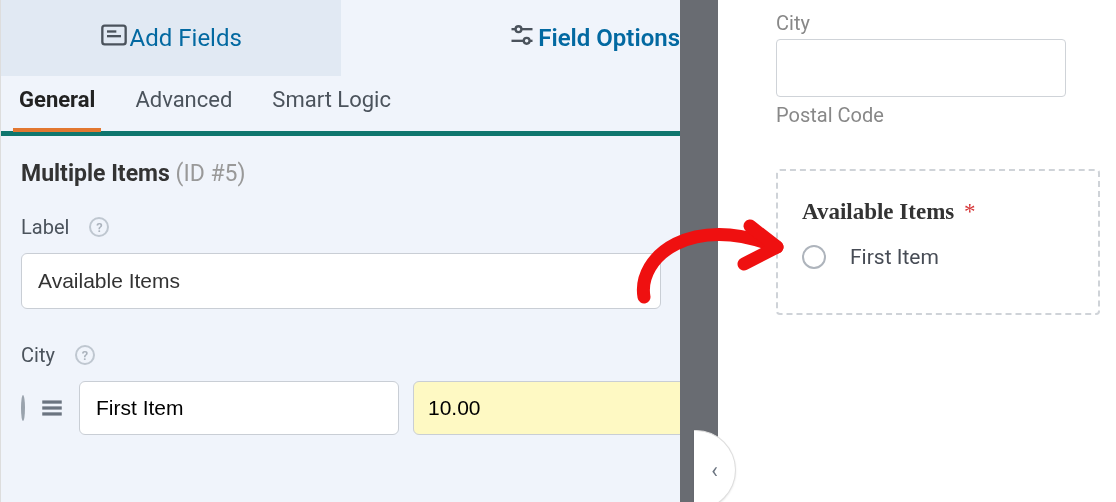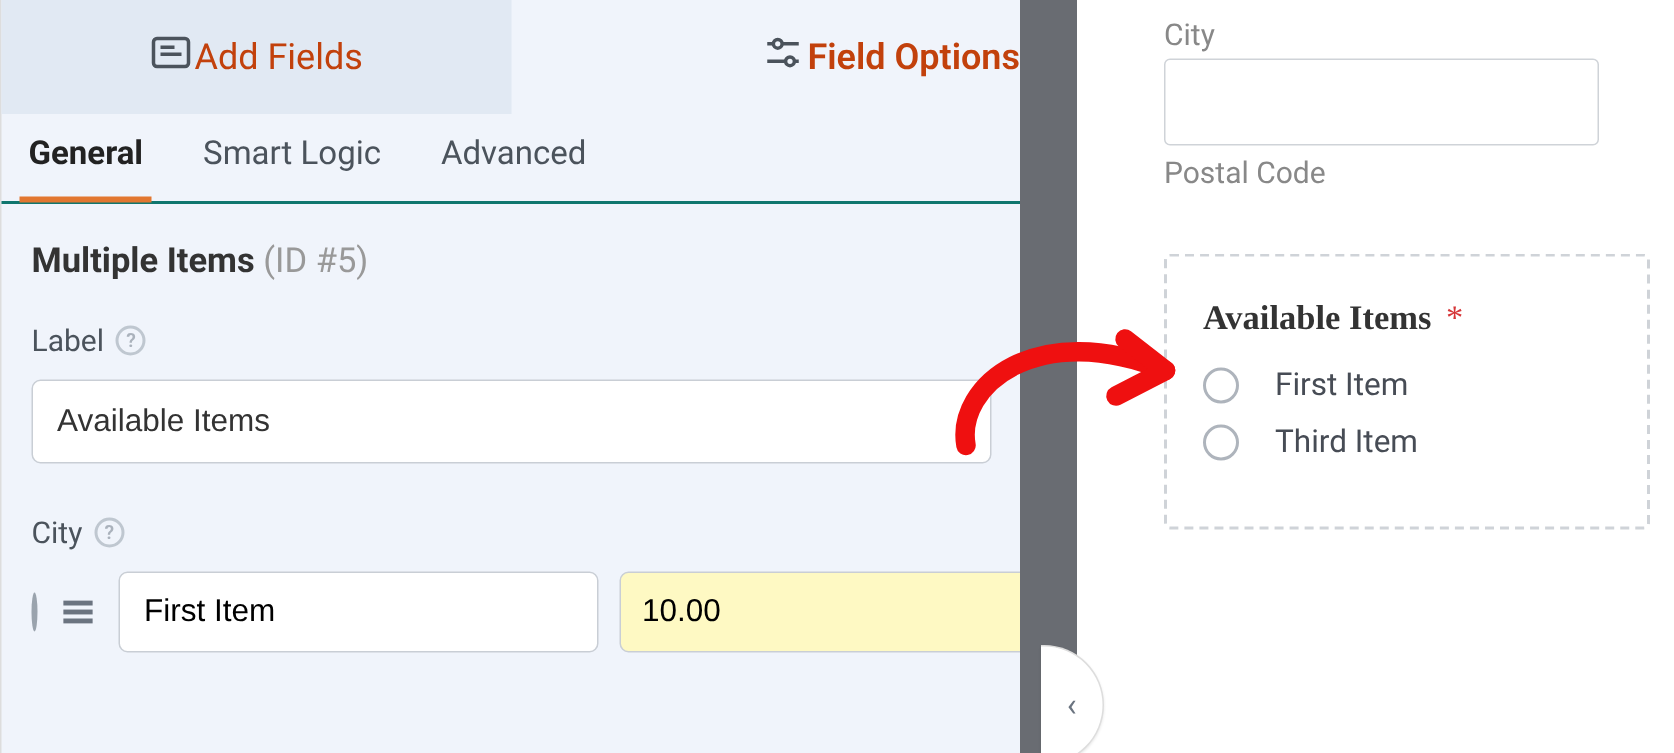--- a/index.html
+++ b/index.html
@@ -27,34 +27,34 @@
     height: 76px;
     background: #e1e9f3;
   }
   .top-tab {
     flex: 1;
     display: flex;
     align-items: center;
     justify-content: center;
     gap: 2px;
     font-size: 24px;
-    color: #c2410c;
+    color: #0369a1;
     cursor: pointer;
   }
   .top-tab.active {
     background: #f0f4fb;
     font-weight: 600;
     justify-content: flex-end;
   }
   .top-tab svg { width: 28px; height: 28px; fill: #4b535c; }
 
   .sub-tabs {
     display: flex;
     height: 60px;
-    border-bottom: 2px solid #0f766e;
+    border-bottom: 5px solid #0f766e;
     padding: 0 12px;
     gap: 28px;
     align-items: flex-end;
   }
   .sub-tab {
     padding: 16px 6px 16px 6px;
     font-size: 22px;
     color: #4b535c;
     cursor: pointer;
     border-bottom: 4px solid transparent;
@@ -77,21 +77,21 @@
     color: #333;
   }
   .section-id {
     font-weight: 400;
     color: #999;
   }
   .field-label-row {
     margin-top: 28px;
     display: flex;
     align-items: center;
-    gap: 8px;
+    gap: 20px;
     font-size: 20px;
     color: #4b535c;
   }
   .help-icon {
     width: 20px; height: 20px;
     border: 2px solid #bfc7d0;
     border-radius: 50%;
     color: #aab2bc;
     font-size: 13px;
     display: inline-flex;
@@ -259,22 +259,22 @@
             <line x1="3" y1="17" x2="21" y2="17" stroke="#4b535c" stroke-width="2"></line>
             <circle cx="16" cy="17" r="2.5" fill="#f0f4fb" stroke="#4b535c" stroke-width="2"></circle>
           </svg>
       </span>
       <span>Field Options</span>
     </div>
   </div>
 
   <div class="sub-tabs">
     <div class="sub-tab active">General</div>
+    <div class="sub-tab">Advanced</div>
     <div class="sub-tab">Smart Logic</div>
-    <div class="sub-tab">Advanced</div>
   </div>
 
   <div class="panel-body">
     <div class="section-title">
       <span>Multiple Items</span>
       <span class="section-id">(ID #5)</span>
     </div>
 
     <div class="field-label-row">
       <span>Label</span>
@@ -317,24 +317,20 @@
   <div class="prev-field-block">
     <div class="prev-title">
       <span>Available Items</span>
       <span class="req">*</span>
     </div>
     <div class="prev-radio-list">
       <div class="prev-radio">
         <span class="dot"></span>
         <span>First Item</span>
       </div>
-      <div class="prev-radio">
-        <span class="dot"></span>
-        <span>Third Item</span>
-      </div>
     </div>
   </div>
 </div>
 
 <div class="red-arrow">
   <svg width="180" height="110" viewBox="0 0 180 110">
     <path d="M 12 95 C 5 55, 60 10, 145 45" stroke="#ef1010" stroke-width="13" fill="none" stroke-linecap="round"></path>
     <path d="M 145 45 L 118 24 M 145 45 L 112 62" stroke="#ef1010" stroke-width="13" fill="none" stroke-linecap="round"></path>
   </svg>
 </div>

